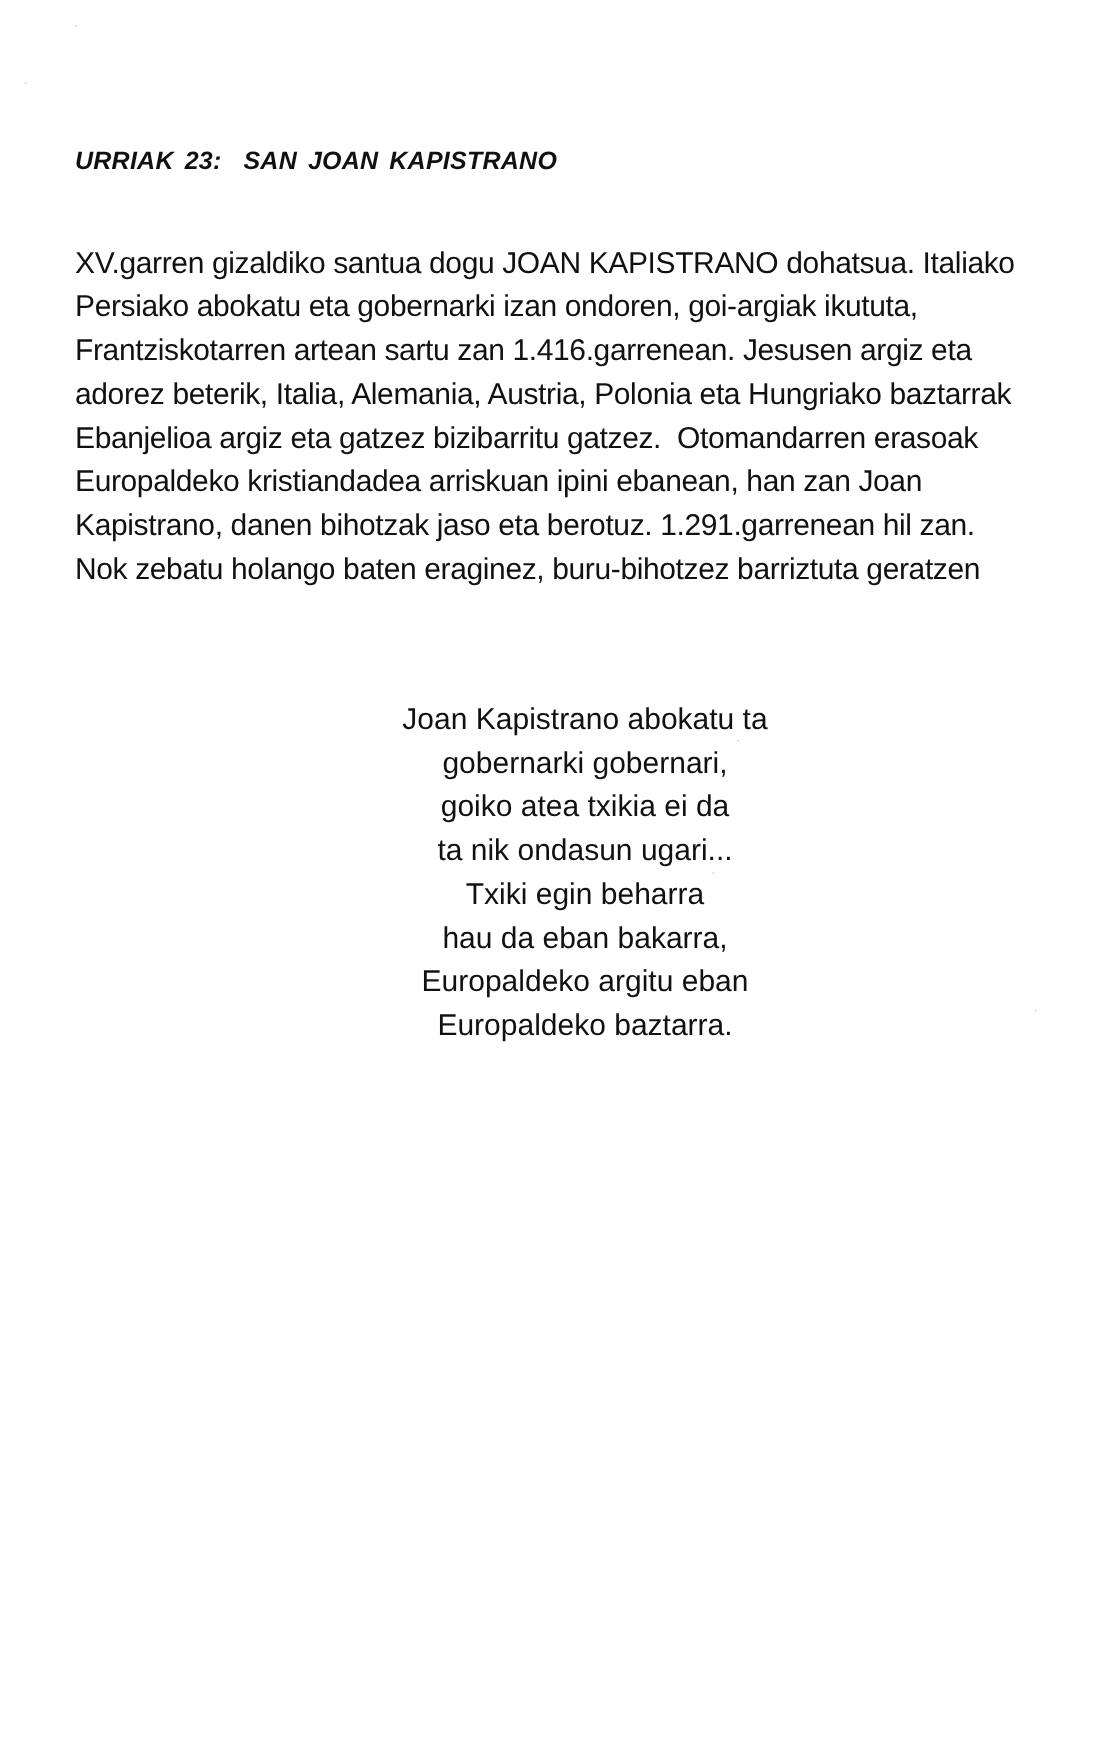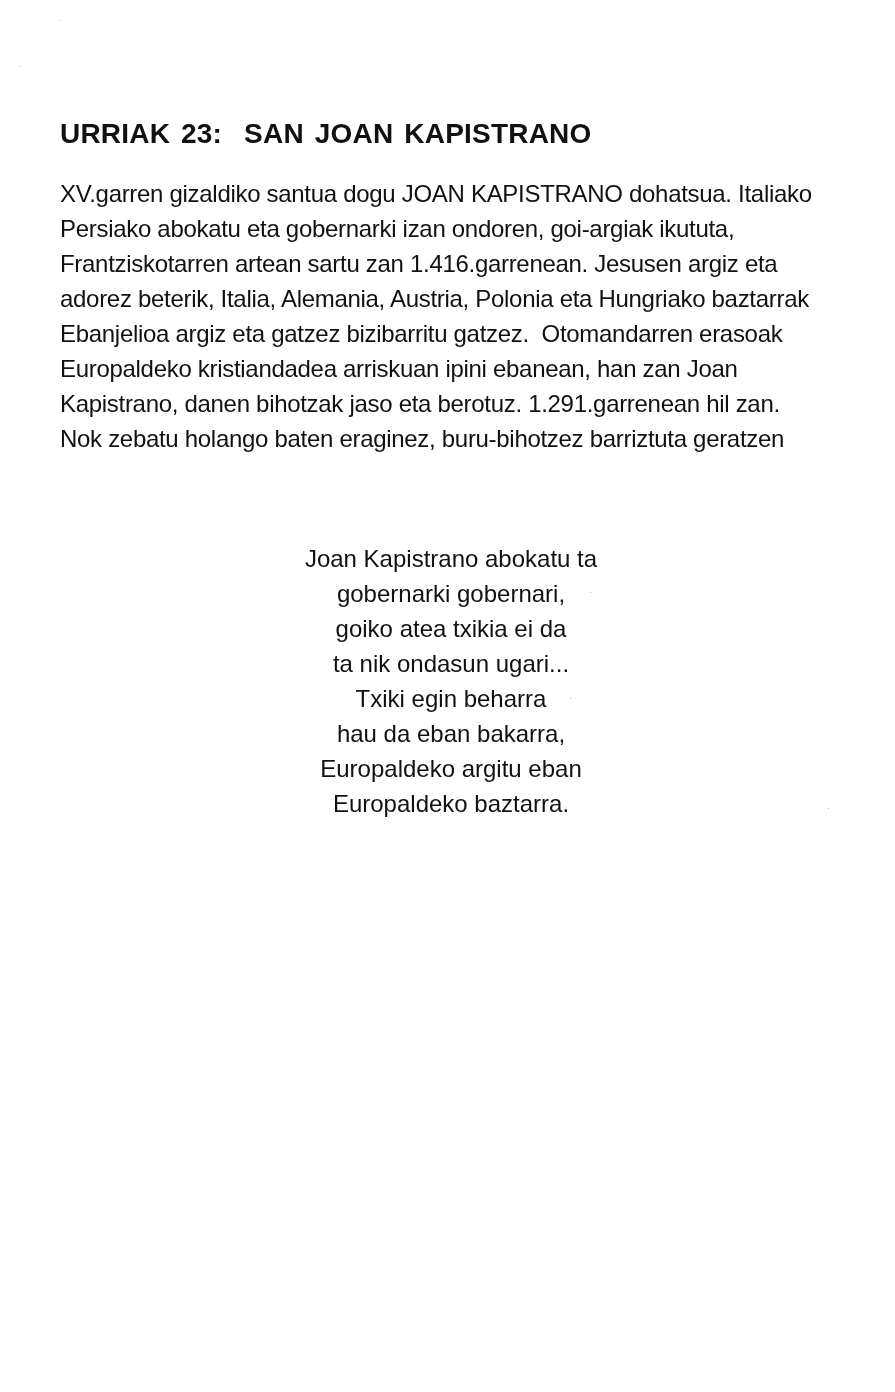--- a/index.html
+++ b/index.html
@@ -18,47 +18,48 @@
     .page {
       position: absolute;
       left: 0; top: 0;
       width: 895px;
       height: 1392px;
     }
     .title {
       position: absolute;
       left: 60px;
       top: 118px;
-      font-size: 28px;
+      font-size: 20px;
       font-weight: bold;
       letter-spacing: 0.2px;
       word-spacing: 3px;
       margin: 0;
       white-space: pre;
+      font-style: italic;
     }
     .body-text {
       position: absolute;
       left: 60px;
-      top: 176px;
+      top: 193px;
       width: 800px;
       margin: 0;
       font-size: 24px;
       line-height: 35px;
       letter-spacing: -0.3px;
     }
     .body-text .line {
       display: block;
       white-space: pre;
     }
     .poem {
       position: absolute;
       left: 285px;
       top: 540px;
       width: 330px;
-      margin: 1px;
+      margin: 18px;
       text-align: center;
       font-size: 24px;
       line-height: 35px;
     }
     .poem .verse {
       display: block;
       white-space: pre;
     }
     .speck {
       position: absolute;

